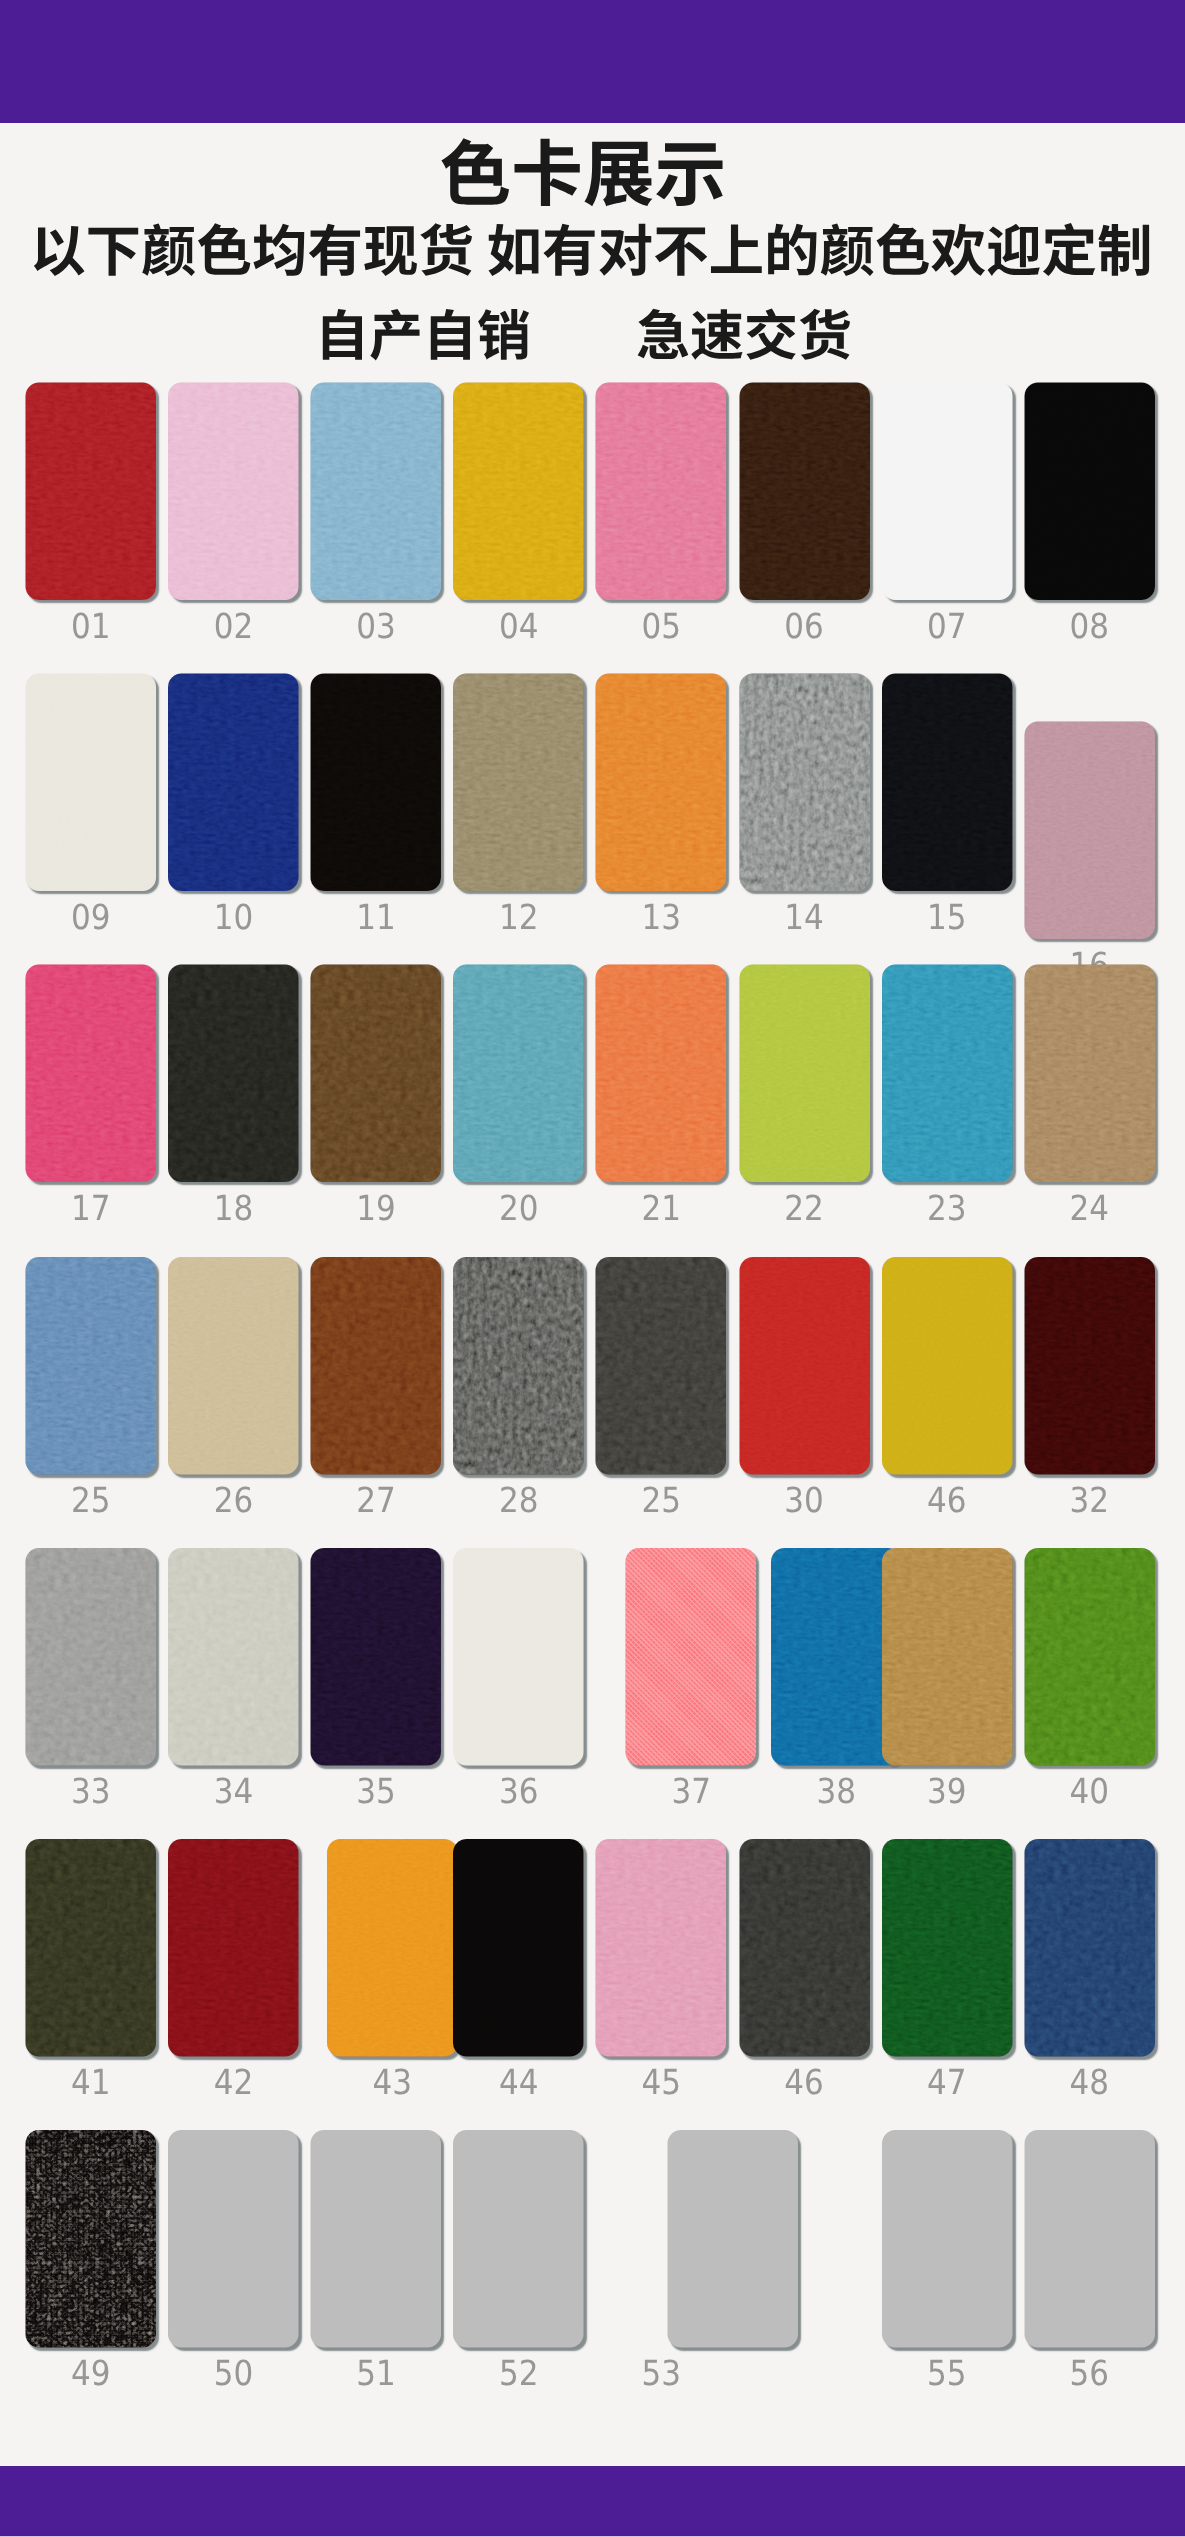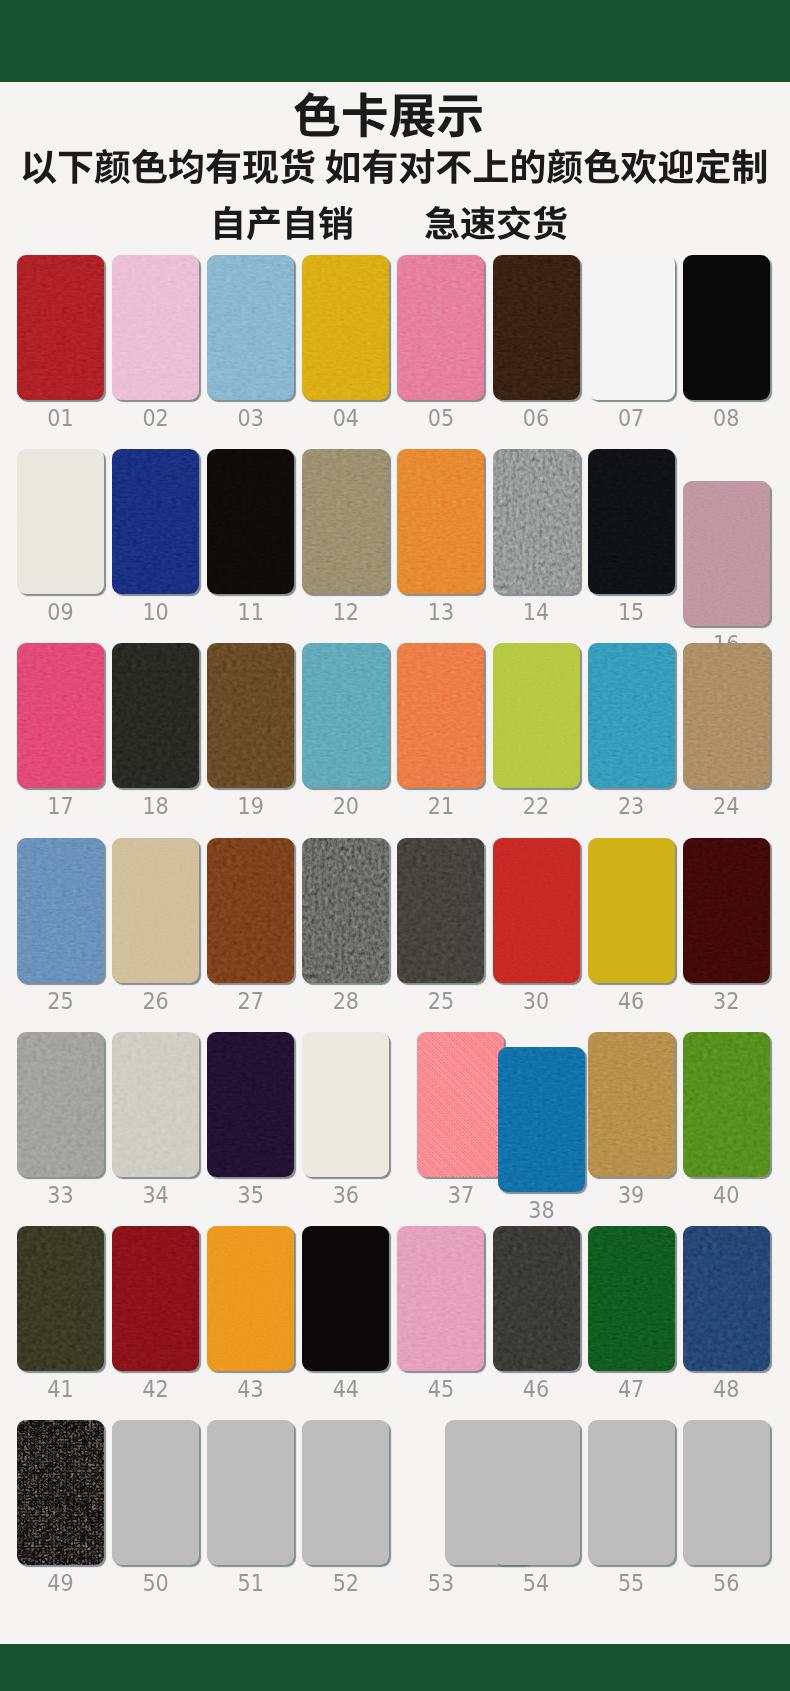--- a/index.html
+++ b/index.html
@@ -1,18 +1,18 @@
 <!DOCTYPE html>
 <html><head>
 <meta charset="utf-8">
 <title>COLOR CARD</title>
 <style>
   html,body{margin:0;padding:0;background:#ffffff;}
   body{width:790px;font-family:"Liberation Sans","DejaVu Sans",sans-serif;}
-  #root{position:relative;width:790px;height:1691px;overflow:hidden;background:#14532d;}
+  #root{position:relative;width:790px;height:1691px;overflow:hidden;background:#4c1d95;}
   #tex-defs{position:absolute;width:0;height:0;overflow:hidden;}
   .band{position:absolute;left:0;top:82px;width:790px;height:1562px;background:#f5f4f3;}
   .hdr{position:absolute;left:0;width:790px;text-align:center;line-height:0;}
   .hdr svg{display:inline-block;vertical-align:top;}
   #title{top:91px;transform:translateX(-6px);}
   #subtitle{top:148px;transform:translateX(-1px);}
   #taglines{top:205px;transform:translateX(-6px);}
   #taglines .gap{display:inline-block;width:70px;height:1px;}
   #grid{position:absolute;left:17px;top:255px;width:754px;}
   .row{position:relative;height:194.2px;}
@@ -455,21 +455,21 @@
         </div>
         <div class="cell" style="left: 380.4px; margin-left: 20px;">
           <div class="chip" style="background: rgb(248, 109, 116);">
             <svg class="tex" width="87" height="145" style="mix-blend-mode: soft-light; opacity: 1;">
               <rect width="87" height="145" filter="url(#tx-knit)"></rect>
             </svg>
             <div class="tex" style="mix-blend-mode: soft-light; opacity: 0.42; background: repeating-linear-gradient(45deg, rgba(255, 255, 255, 0.9) 0px, rgba(255, 255, 255, 0.9) 1.2px, rgba(0, 0, 0, 0) 1.2px, rgba(0, 0, 0, 0) 2.4px), repeating-linear-gradient(-45deg, rgba(0, 0, 0, 0.55) 0px, rgba(0, 0, 0, 0.55) 1.2px, rgba(0, 0, 0, 0) 1.2px, rgba(0, 0, 0, 0) 2.4px);"></div>
           </div>
           <div class="lbl">37</div>
         </div>
-        <div class="cell" style="left: 481px; margin-top: 15px;">
+        <div class="cell" style="left: 497px;">
           <div class="chip" style="background: rgb(8, 86, 149);">
             <svg class="tex" width="87" height="145" style="mix-blend-mode: soft-light; opacity: 1;">
               <rect width="87" height="145" filter="url(#tx-fleece)"></rect>
             </svg>
           </div>
           <div class="lbl">38</div>
         </div>
         <div class="cell" style="left: 570.6px;">
           <div class="chip" style="background: rgb(166, 119, 48);">
             <svg class="tex" width="87" height="145" style="mix-blend-mode: soft-light; opacity: 1;">
@@ -497,21 +497,21 @@
           <div class="lbl">41</div>
         </div>
         <div class="cell" style="left: 95.1px;">
           <div class="chip" style="background: rgb(115, 8, 12);">
             <svg class="tex" width="87" height="145" style="mix-blend-mode: soft-light; opacity: 1;">
               <rect width="87" height="145" filter="url(#tx-fleece)"></rect>
             </svg>
           </div>
           <div class="lbl">42</div>
         </div>
-        <div class="cell" style="left: 190px; text-decoration: underline;">
+        <div class="cell" style="left: 201px; text-decoration: underline;">
           <div class="chip" style="background: rgb(230, 130, 15);">
             <svg class="tex" width="87" height="145" style="mix-blend-mode: soft-light; opacity: 1;">
               <rect width="87" height="145" filter="url(#tx-fine)"></rect>
             </svg>
           </div>
           <div class="lbl">43</div>
         </div>
         <div class="cell" style="left: 285.3px;">
           <div class="chip" style="background: rgb(5, 4, 4);">
             <svg class="tex" width="87" height="145" style="mix-blend-mode: soft-light; opacity: 1;">
@@ -576,24 +576,20 @@
           <div class="chip" style="background: rgb(189, 189, 189);"></div>
           <div class="lbl">51</div>
         </div>
         <div class="cell" style="left: 285.3px;">
           <div class="chip" style="background: rgb(189, 189, 189);"></div>
           <div class="lbl">52</div>
         </div>
         <div class="cell" style="left: 380.4px; padding-left: 48px;">
           <div class="chip" style="background: rgb(189, 189, 189);"></div>
           <div class="lbl">53</div>
-        </div>
-        <div class="cell" style="left: 475.5px;">
-          <div class="chip" style="background: rgb(189, 189, 189);"></div>
-          <div class="lbl">54</div>
         </div>
         <div class="cell" style="left: 570.6px;">
           <div class="chip" style="background: rgb(189, 189, 189);"></div>
           <div class="lbl">55</div>
         </div>
         <div class="cell" style="left: 665.7px;">
           <div class="chip" style="background: rgb(189, 189, 189);"></div>
           <div class="lbl">56</div>
         </div>
       </div>

